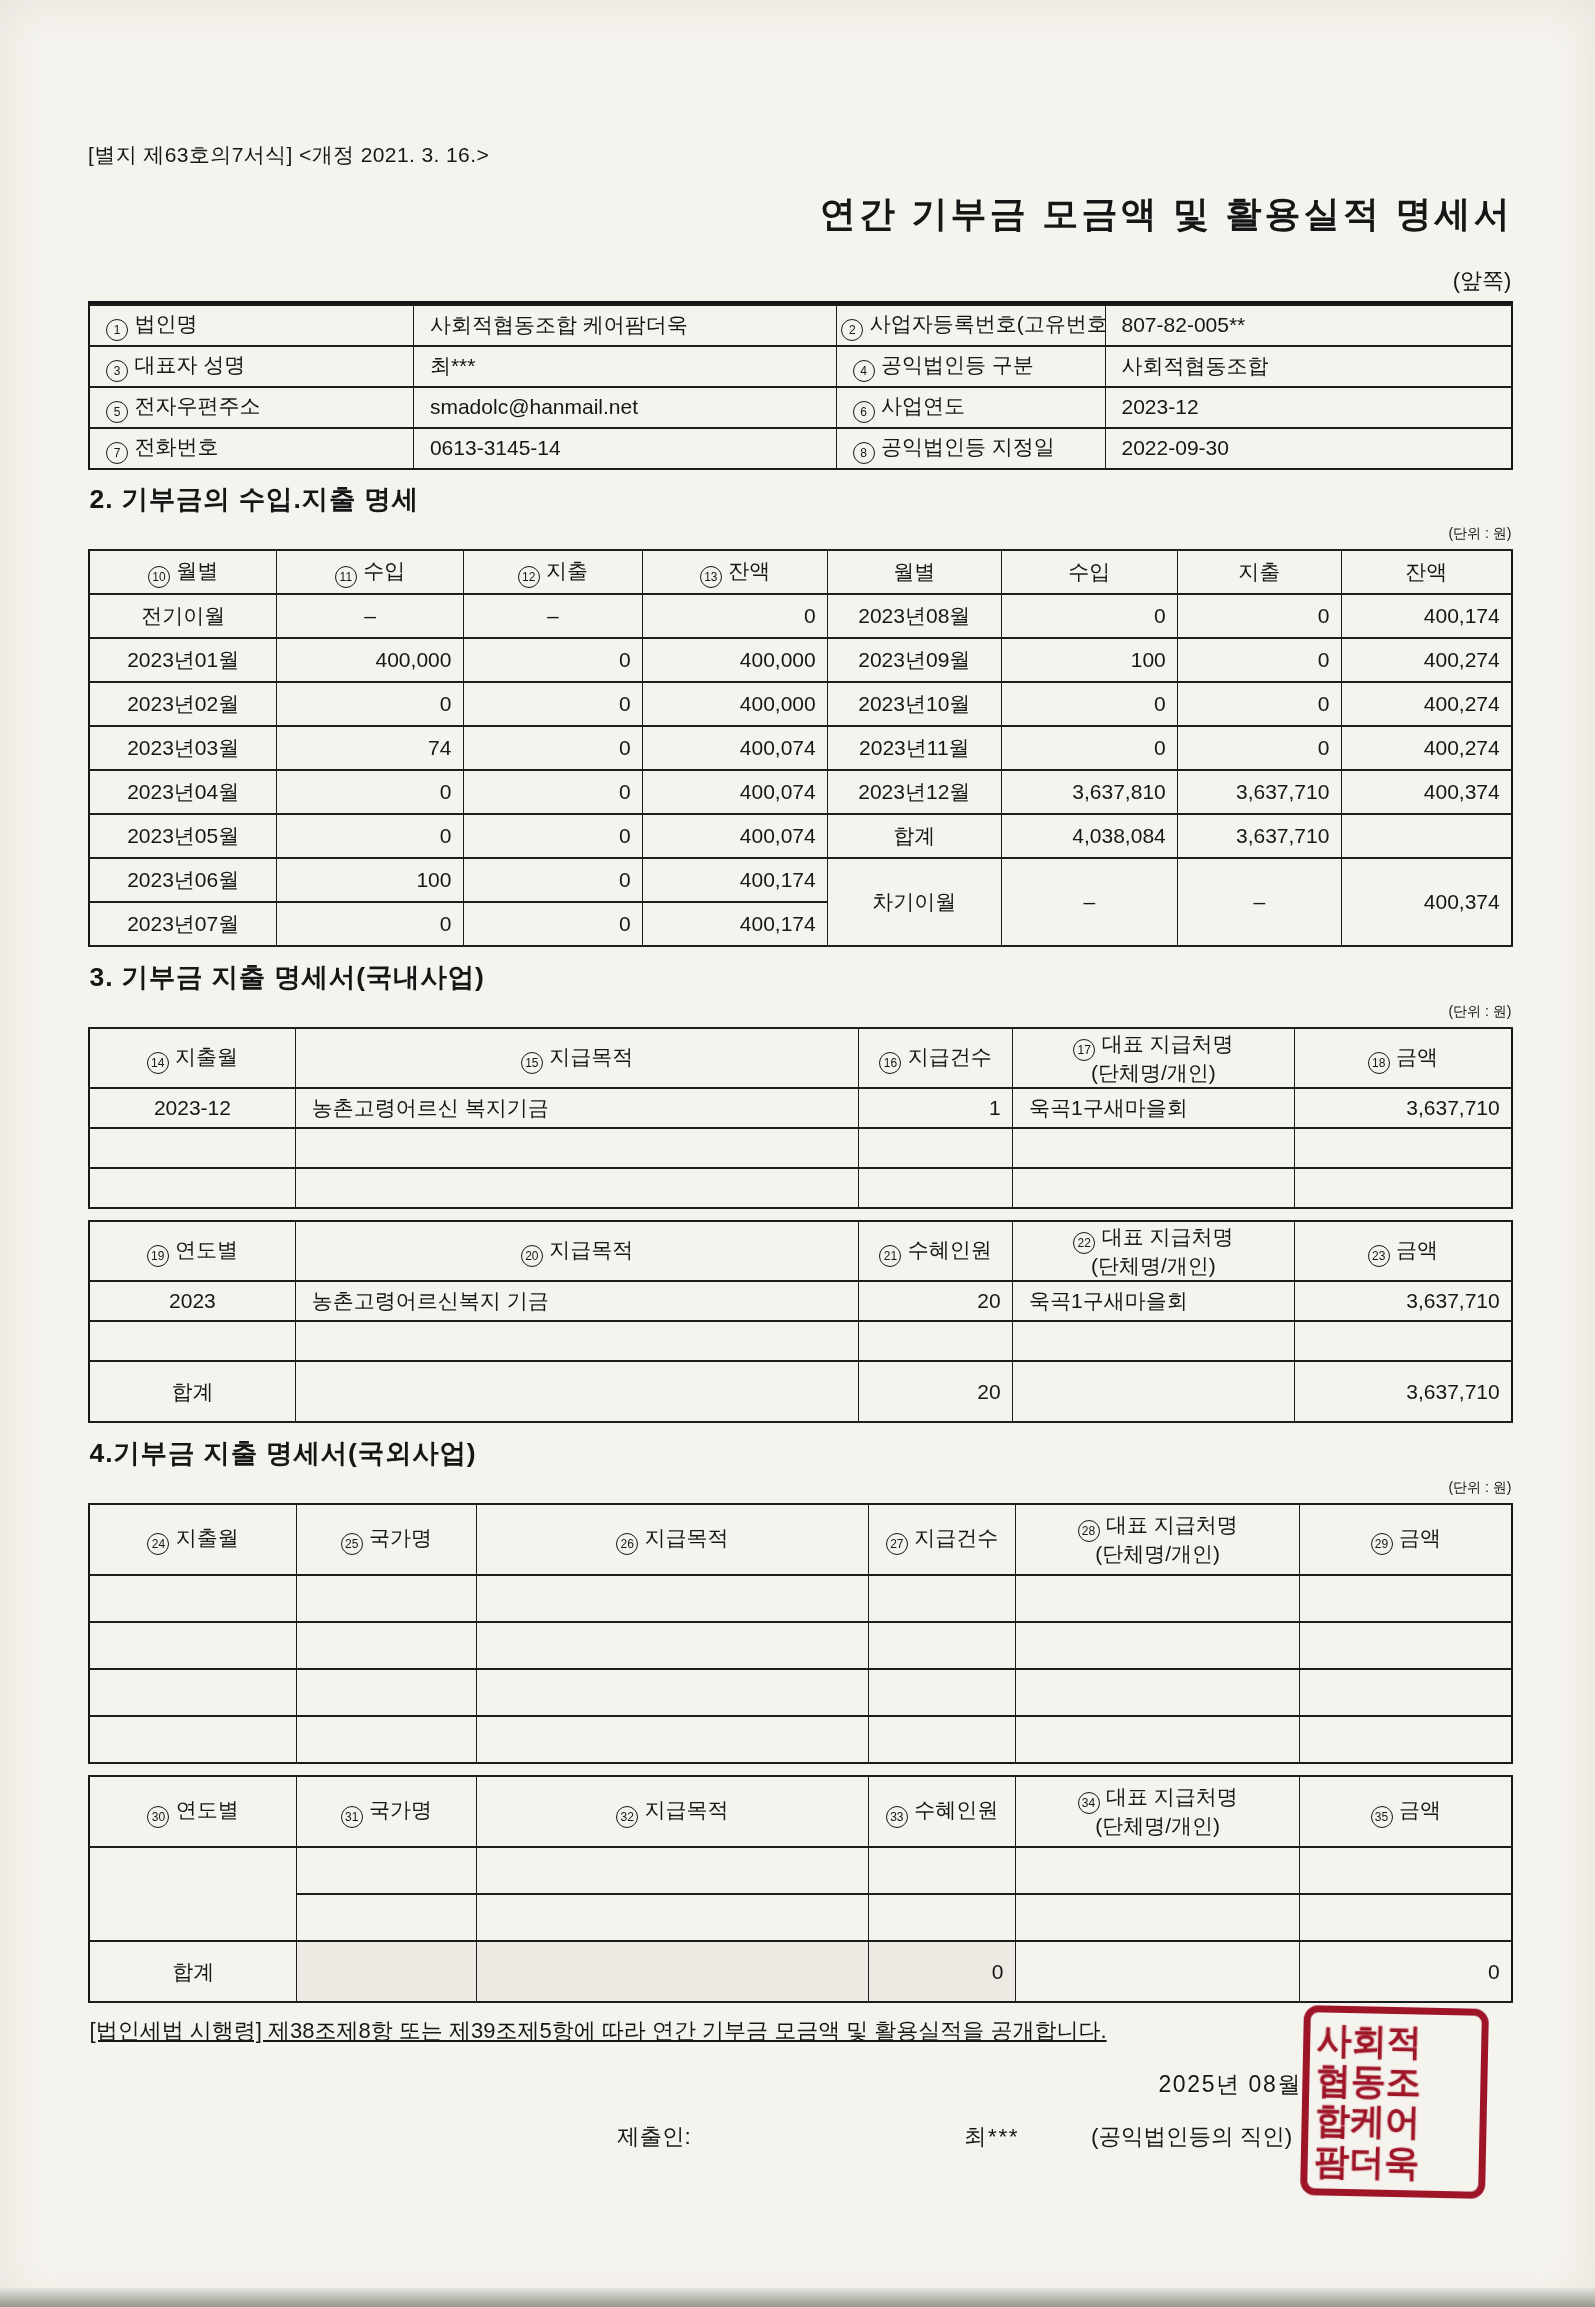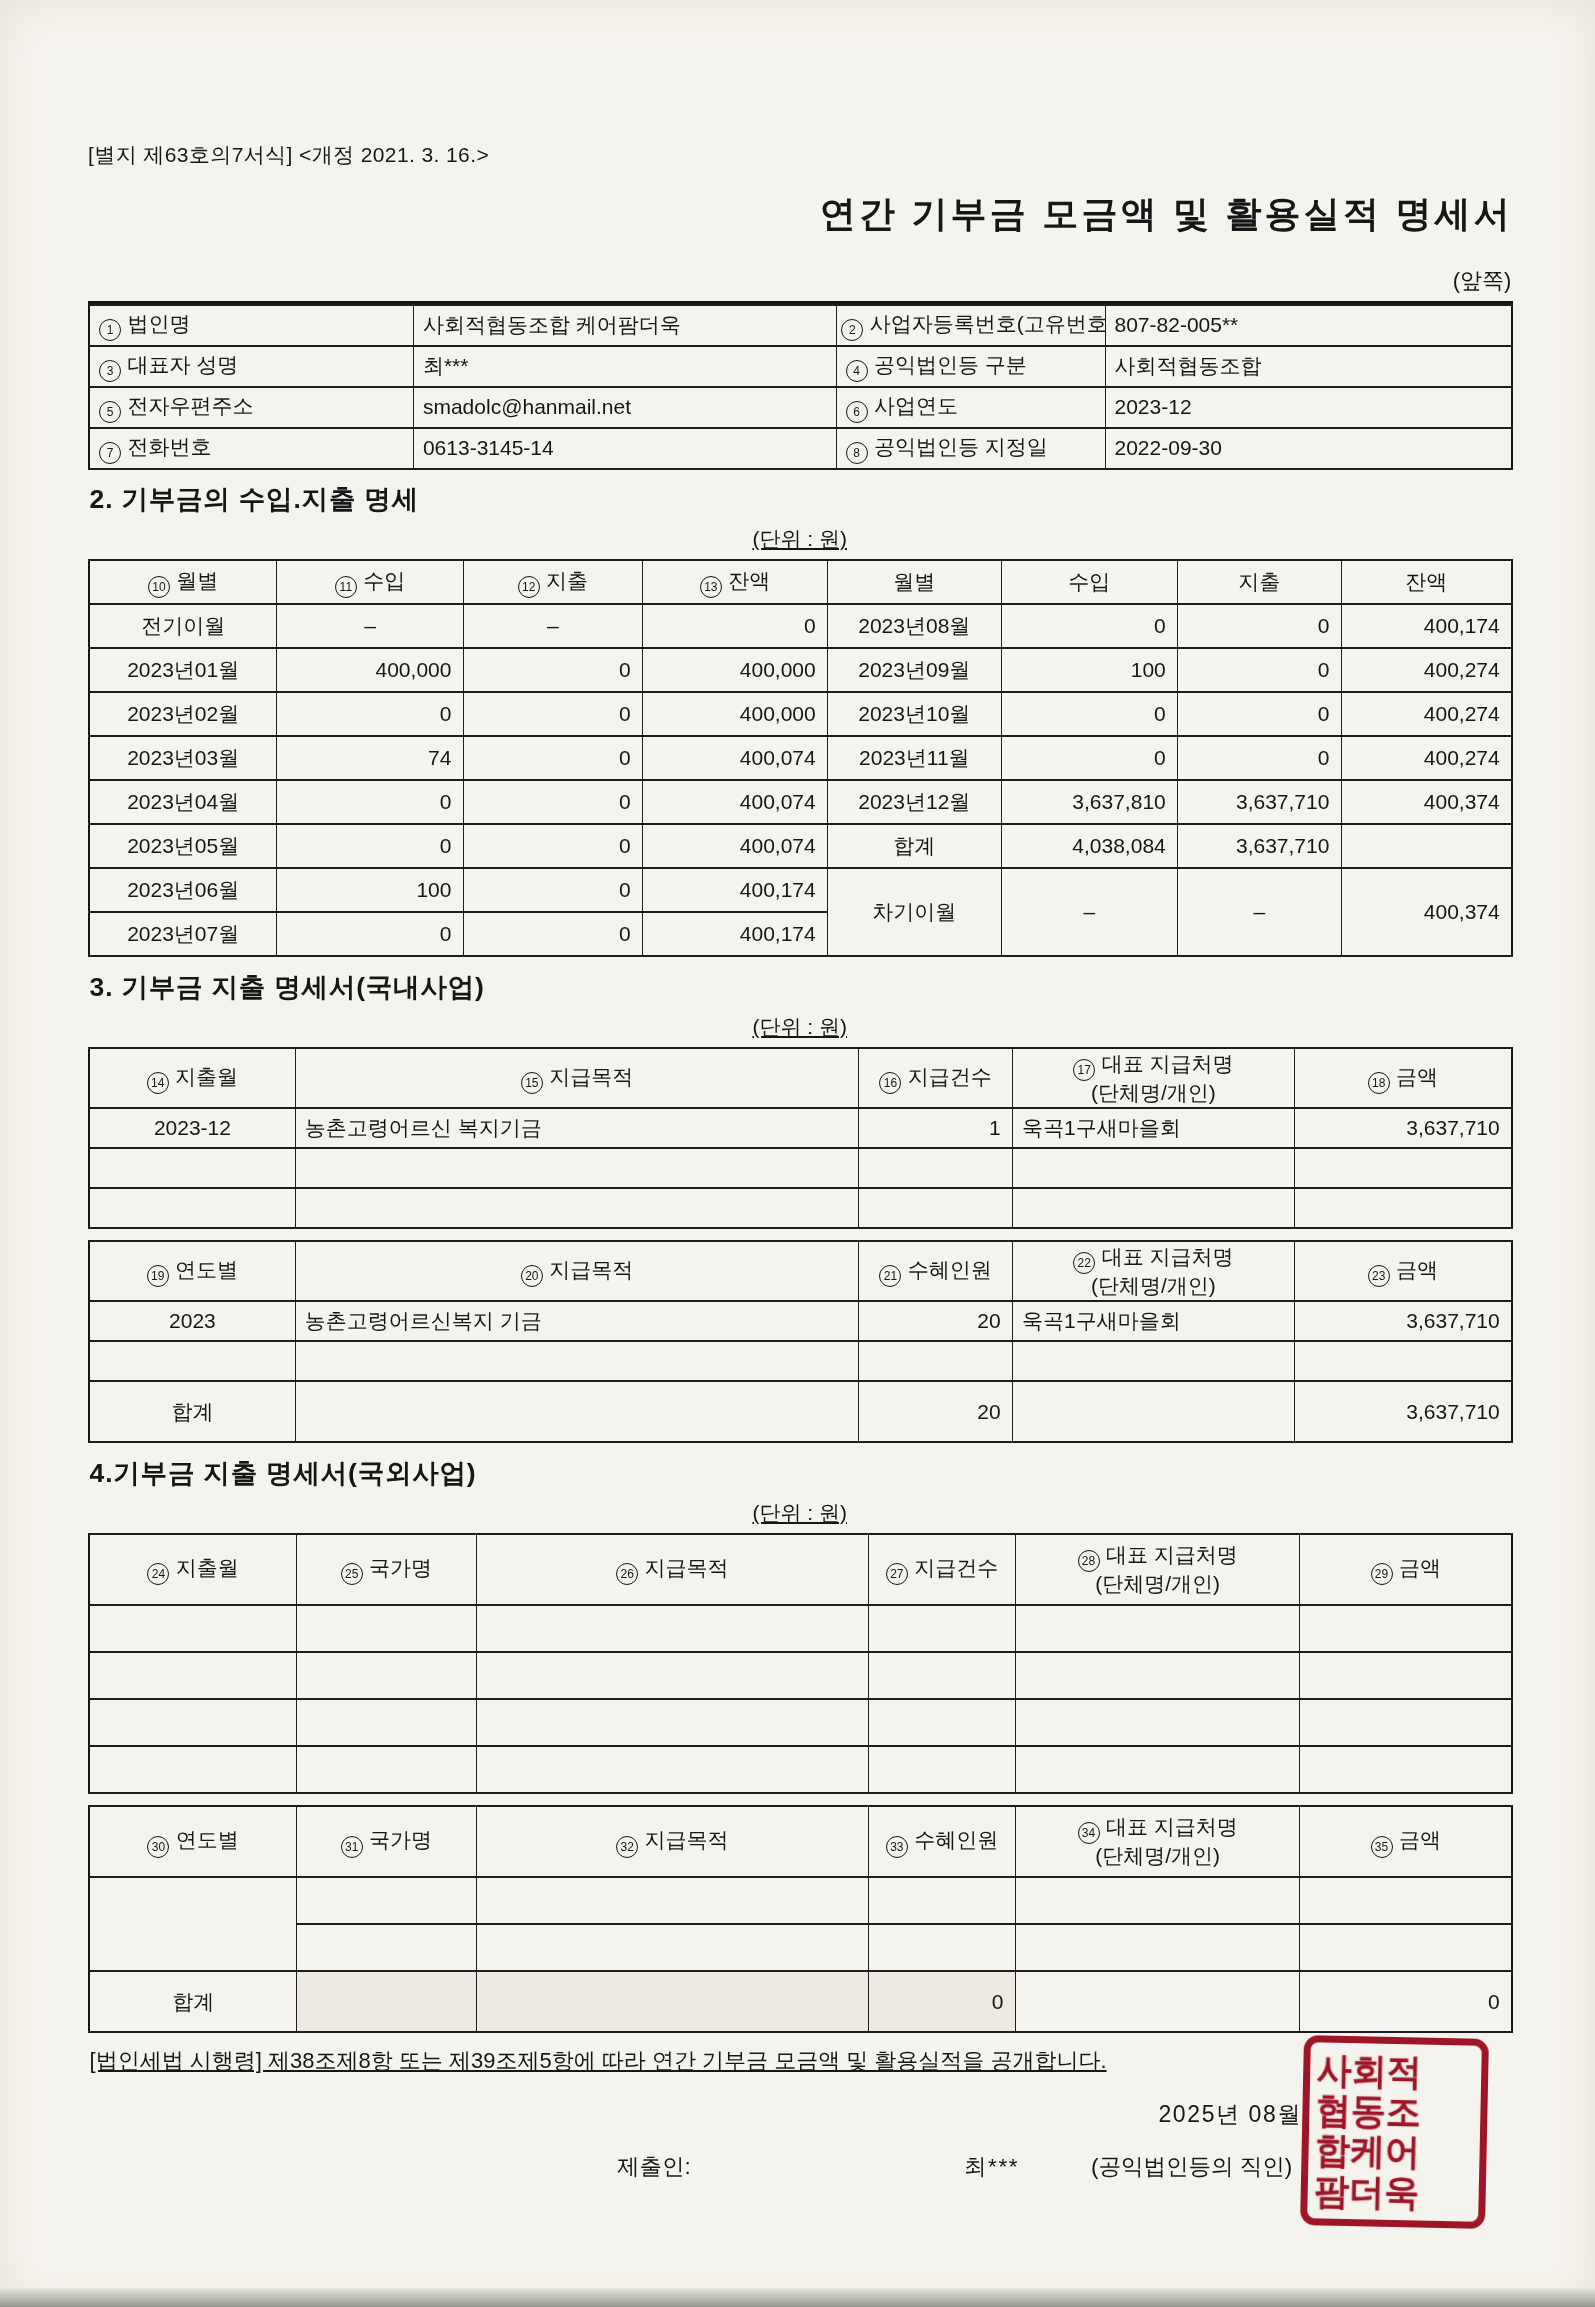--- a/index.html
+++ b/index.html
@@ -8,33 +8,33 @@
     background:#f5f3ed;overflow:hidden;color:#161616;
     font-family:"Liberation Sans","DejaVu Sans",sans-serif;
     box-shadow:inset 0 0 48px rgba(120,115,100,0.12);
   }
   .content{padding:0 83px 0 88px;}
   .form-ref{padding-top:141px;font-size:21px;letter-spacing:0.4px;}
   .doc-title{text-align:right;font-size:36px;font-weight:bold;letter-spacing:3.2px;margin-top:21px;}
   .front-label{text-align:right;font-size:22px;margin-top:27px;padding-right:1.6px;}
   .top-rule{border-top:3.2px solid #151515;margin-top:4.8px;}
   .sec-head{font-size:26.5px;font-weight:bold;margin:11.3px 0 8px 1.6px;letter-spacing:0.8px;}
-  .unit{ text-align:center;font-size:21px;margin:4.8px 1.6px 6.4px 0;text-decoration:underline;}
+  .unit{ text-align:right;font-size:14px;margin:4.8px 1.6px 6.4px 0;}
   table{border-collapse:collapse;width:100%;table-layout:fixed;}
   td,th{
     border-left:1.6px solid #1d1d1d;border-right:1.6px solid #1d1d1d;
     border-top:2.4px solid #1d1d1d;border-bottom:2.4px solid #1d1d1d;
     font-size:21px;font-weight:normal;padding:0 8px;vertical-align:middle;
     overflow:hidden;white-space:nowrap;
   }
   table, tr{border-color:#1d1d1d;}
   .t-outer{border:2.4px solid #151515;}
   th{text-align:center;}
   .ctr{text-align:center;}
-  .lft{text-align:left;padding-left:9px;}
+  .lft{text-align:left;padding-left:16px;}
   .num{text-align:right;padding-right:11.3px;}
   .cn{
     display:inline-flex;align-items:center;justify-content:center;
     min-width:22px;height:22px;border:1.6px solid #161616;border-radius:50%;
     font-size:12px;line-height:1;margin-right:6.4px;vertical-align:-3.2px;
     padding:0 1.6px;box-sizing:border-box;
   }
   .h2l div{line-height:1.15;}
   .s1 td{height:39px;}
   .s2 td,.s2 th{height:42px;}

